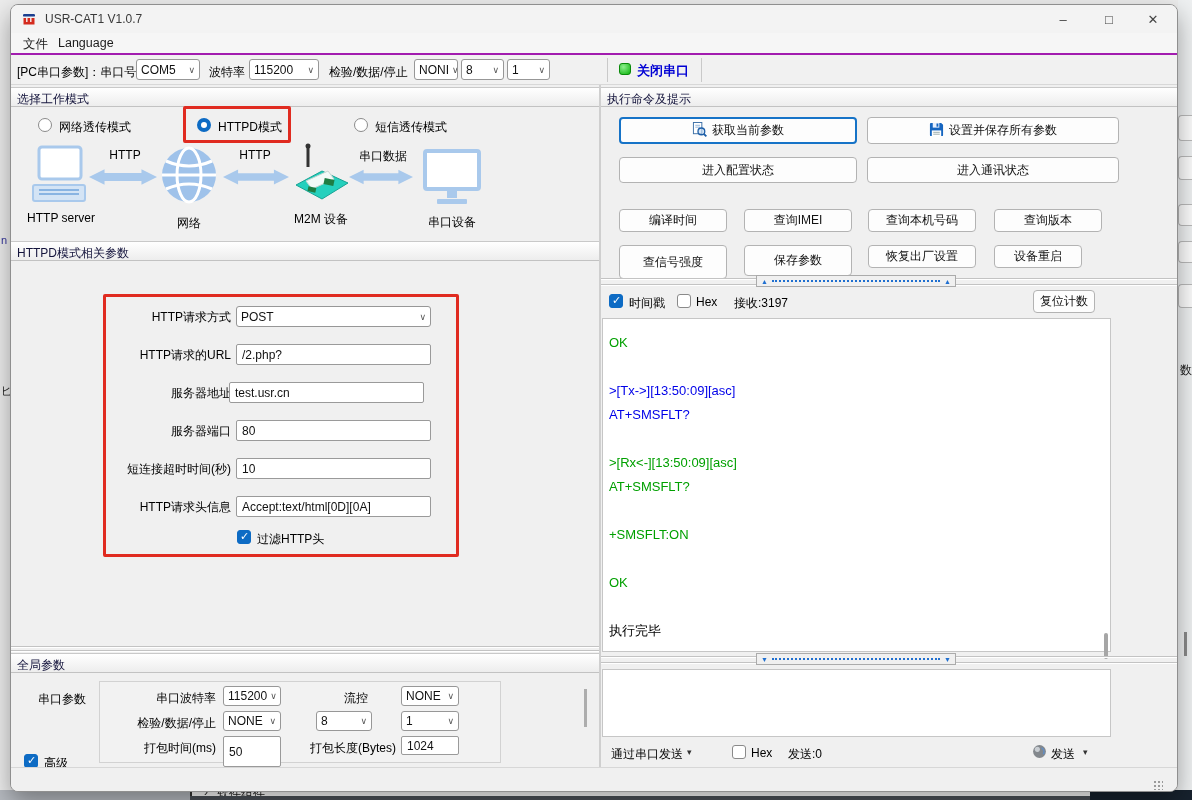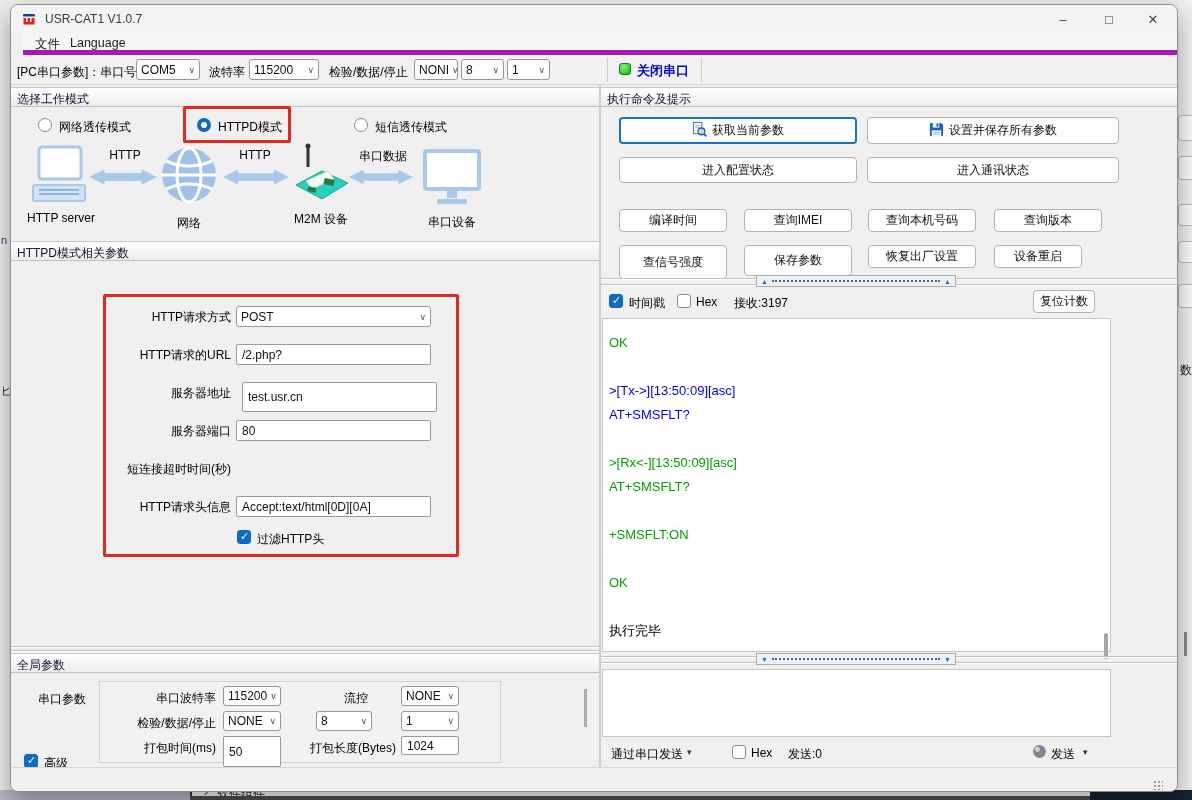--- a/index.html
+++ b/index.html
@@ -22,21 +22,21 @@
 
   
   #win { position:absolute; left:10px; top:4px; width:1168px; height:788px;
     background:#f0f0f0; border:1px solid #8f8f8f; border-radius:8px;
     box-shadow:0 10px 24px rgba(0,0,0,.35); overflow:hidden; }
 
   .titlebar { position:absolute; left:0; top:0; width:100%; height:28px; background:#f3f3f3; }
   .title-text { position:absolute; left:34px; top:7px; color:#3a3a3a; }
   .win-ctl { position:absolute; top:0; width:44px; height:28px; display:flex; align-items:center; justify-content:center; color:#444; font-size:13px; }
 
-  .menubar { position:absolute; left:0; top:28px; width:100%; height:22px; background:#f6f6f6; border-bottom:5px solid #a21caf;margin-left:12px; }
+  .menubar { position:absolute; left:0; top:28px; width:100%; height:22px; background:#f6f6f6; border-bottom:2px solid #a21caf; }
   .menu-item { position:absolute; top:3px; color:#1b1b1b; font-size:12.5px; }
 
   .toolbar { position:absolute; left:0; top:50px; width:100%; height:30px; background:#f1f1f1; border-bottom:1px solid #d8d8d8; }
   .tb-label { position:absolute; top:9px; color:#000; }
   .tb-sep { position:absolute; top:3px; width:1px; height:24px; background:#c9c9c9; }
 
   .combo { position:absolute; background:#fff; border:1px solid #979797; border-radius:3px;
     display:flex; align-items:center; justify-content:space-between; padding:0 4px; overflow:hidden; }
   .combo .chev { color:#555; font-size:9px; margin-left:3px; flex:0 0 auto; }
   .tfield { position:absolute; background:#fff; border:1px solid #9a9a9a; border-radius:2px;
@@ -251,26 +251,27 @@
   <div class="flabel" style="left:60px; top:304px;">HTTP请求方式</div>
   <div class="combo" style="left:225px; top:301px; width:195px; height:21px;">
     <span>POST</span>
       <span class="chev">∨</span>
   </div>
 
   <div class="flabel" style="left:60px; top:342px;">HTTP请求的URL</div>
   <div class="tfield" style="left:225px; top:339px; width:195px; height:21px;">/2.php?</div>
 
   <div class="flabel" style="left:60px; top:380px;">服务器地址</div>
-  <div class="tfield" style="left:231px; top:377px; width:195px; height:30px;">test.usr.cn</div>
+  <div class="tfield" style="left:218px; top:377px; width:195px; height:21px;">test.usr.cn</div>
 
   <div class="flabel" style="left:60px; top:418px;">服务器端口</div>
   <div class="tfield" style="left:225px; top:415px; width:195px; height:21px;">80</div>
 
   <div class="flabel" style="left:60px; top:456px;">短连接超时时间(秒)</div>
+  <div class="tfield" style="left:225px; top:453px; width:195px; height:21px;">10</div>
 
   <div class="flabel" style="left:60px; top:494px;">HTTP请求头信息</div>
   <div class="tfield" style="left:225px; top:491px; width:195px; height:21px;">Accept:text/html[0D][0A]</div>
 
   <span class="chk on" style="left:226px; top:525px;"></span>
   <span class="smalltext" style="left:246px; top:526px;">过滤HTTP头</span>
 
   <div class="splitline" style="left:0; top:641px; width:588px;"></div>
   <div class="splitline" style="left:0; top:645px; width:588px;"></div>
   <div class="hdrbar" style="left:0; top:648px; width:588px;">

